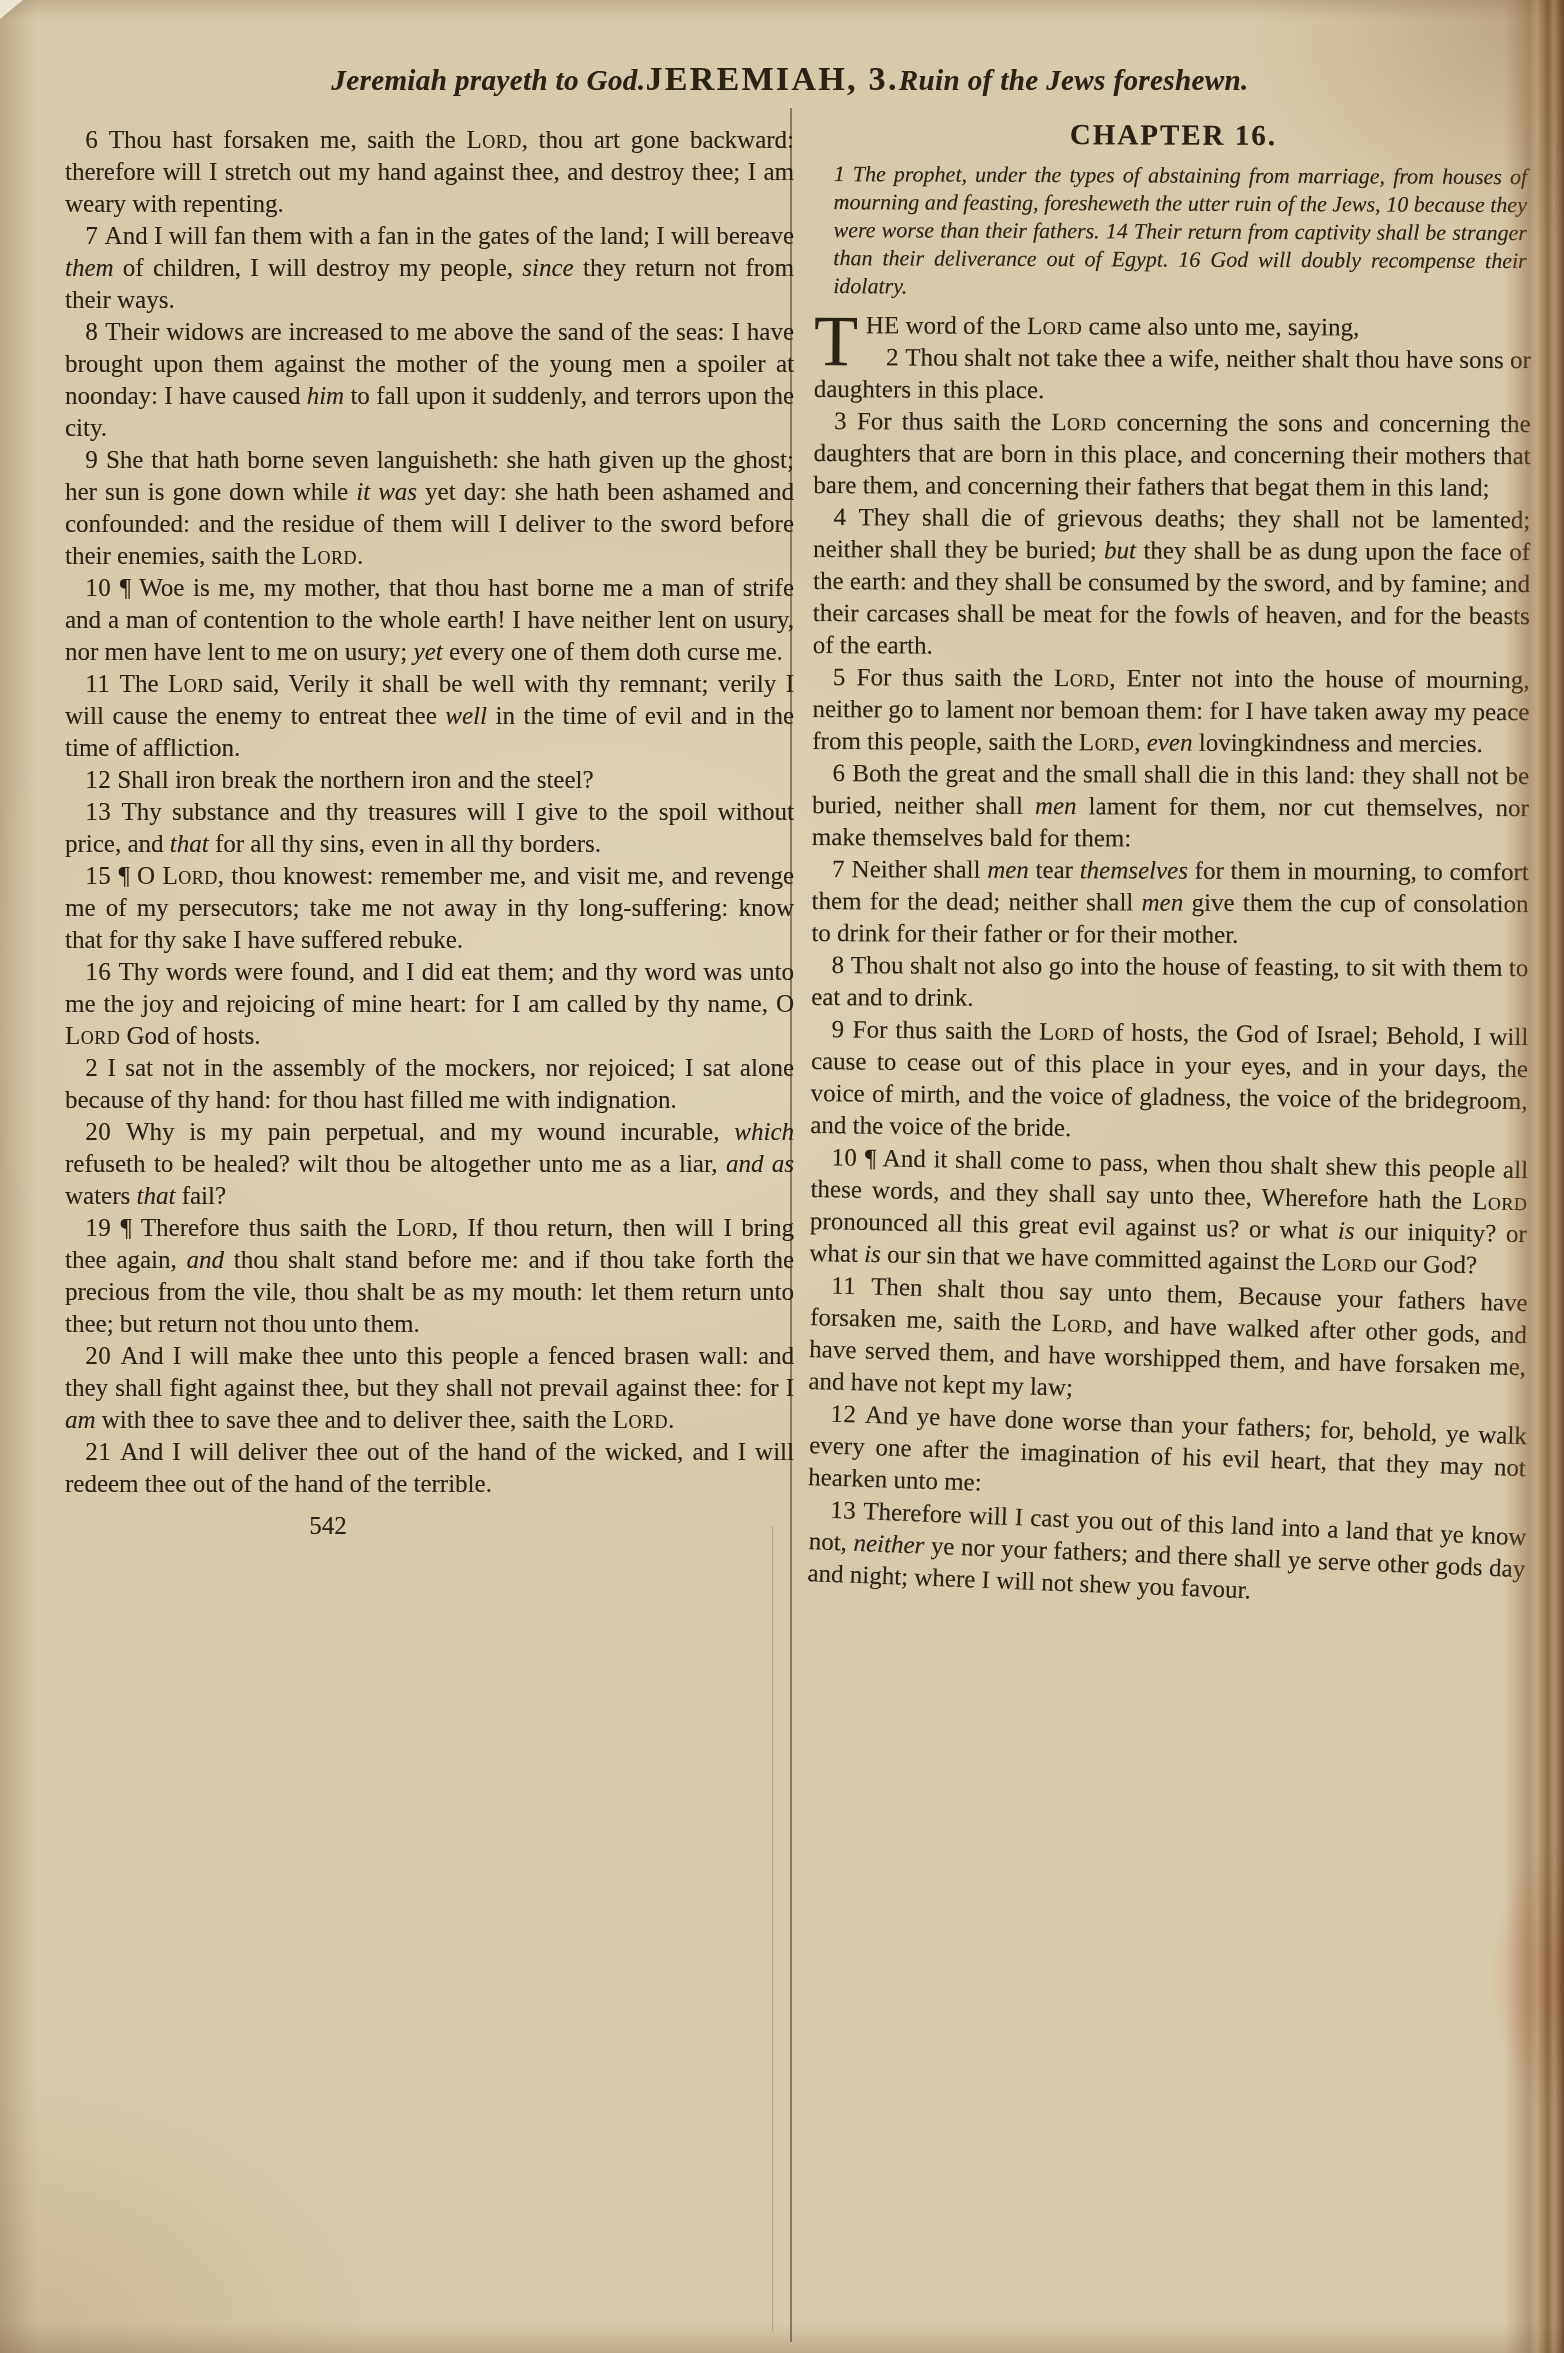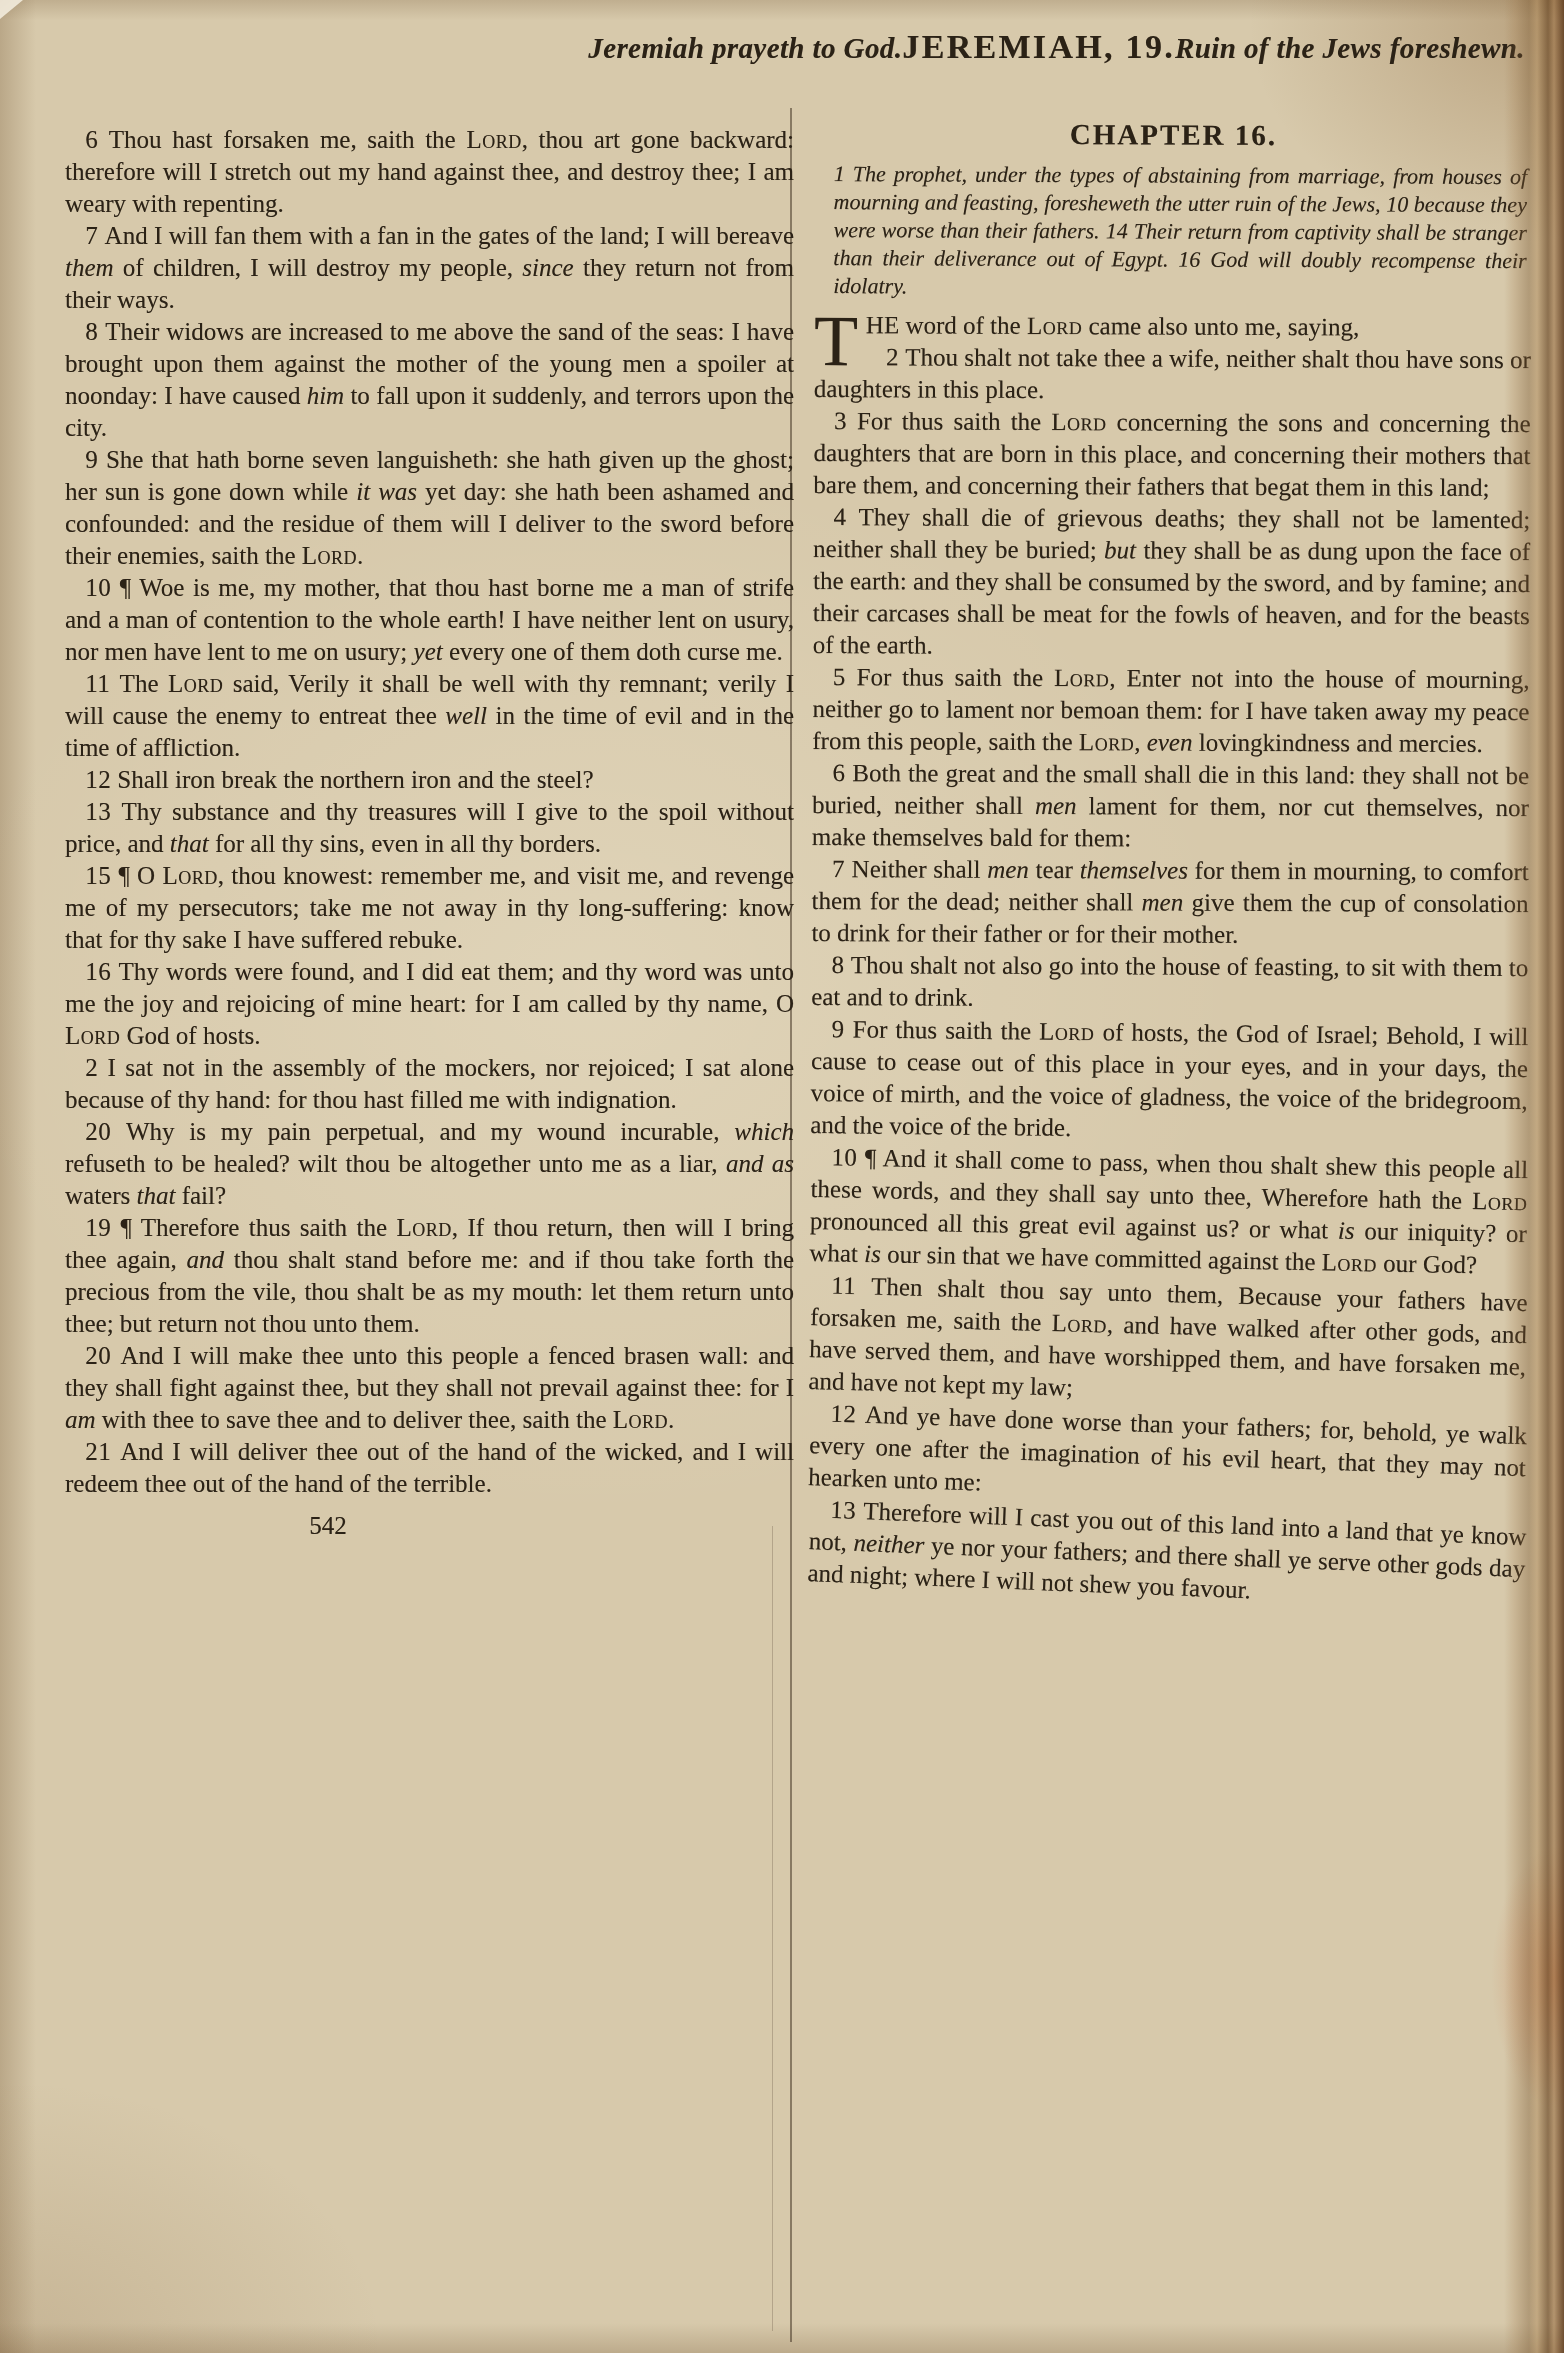--- a/index.html
+++ b/index.html
@@ -28,22 +28,22 @@
       transparent 0, rgba(150,110,65,.22) 11px, rgba(120,85,45,.40) 25px,
       rgba(170,130,80,.45) 33px, rgba(100,65,30,.65) 44px,
       rgba(150,105,60,.55) 50px, rgba(85,50,22,.85) 61px);
   }
   .corner{
     position:absolute;top:0;left:0;width:0;height:0;
     border-top:19px solid rgba(246,240,226,.85);
     border-right:23.5px solid transparent;
   }
   .header{
-    position:absolute;top:28px;left:55px;width:1470px;
-    display:flex;justify-content:flex-end;align-items:baseline;
+    position:absolute;top:60px;left:55px;width:1470px;
+    display:flex;justify-content:center;align-items:baseline;
   }
   .running-head{font-style:italic;font-weight:bold;font-size:29px;letter-spacing:0.4px;}
   .book-title{font-weight:bold;font-size:34px;letter-spacing:2.3px;}
   .divider{
     position:absolute;left:790px;top:108px;bottom:12.5px;width:1.6px;
     background:rgba(70,55,38,.55);
   }
   .crease{
     position:absolute;left:772px;top:1526px;bottom:23.5px;width:0.8px;
     background:rgba(70,55,38,.25);
@@ -74,21 +74,21 @@
 </style>
 </head>
 <body>
 
 <div class="page">
 
   <div class="corner"></div>
 
   <div class="header">
     <span class="running-head">Jeremiah prayeth to God.</span>
-    <span class="book-title">JEREMIAH, 19.</span>
+    <span class="book-title">JEREMIAH, 3.</span>
     <span class="running-head">Ruin of the Jews foreshewn.</span>
   </div>
 
   <div class="divider"></div>
   <div class="crease"></div>
 
   <div class="col col-left">
     <div>
         <p class="verse"><span class="vnum">6</span>&nbsp;Thou hast forsaken me, saith the <span class="sc">Lord</span>, thou art gone backward: therefore will I stretch out my hand against thee, and destroy thee; I am weary with repenting.</p>
         <p class="verse"><span class="vnum">7</span>&nbsp;And I will fan them with a fan in the gates of the land; I will bereave <i>them</i> of children, I will destroy my people, <i>since</i> they return not from their ways.</p>

